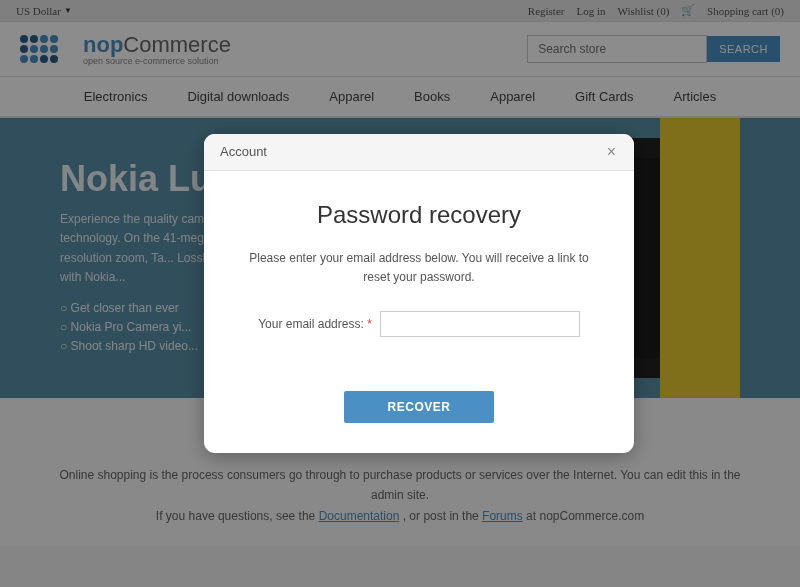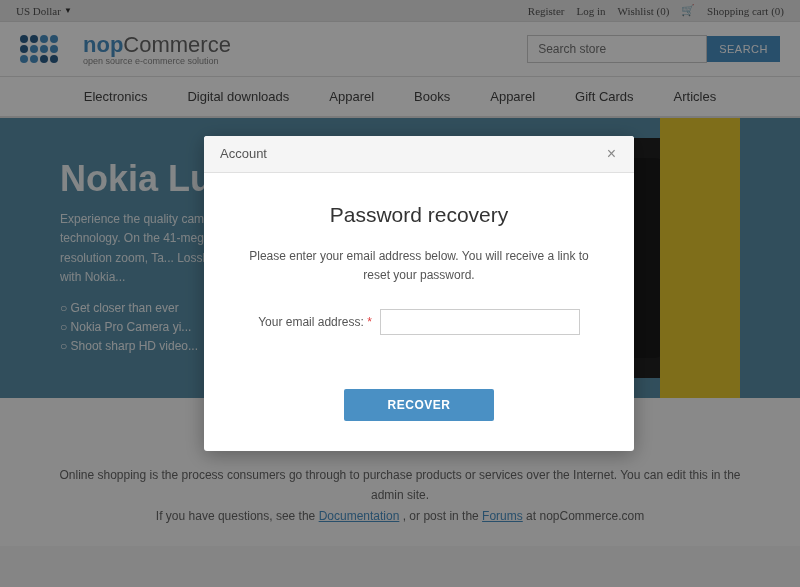--- a/index.html
+++ b/index.html
@@ -159,21 +159,21 @@
       display: flex;
       align-items: center;
       justify-content: center;
       z-index: 100;
     }
 
     
     .modal {
       background: #fff;
       width: 430px;
-      border-radius: 3px;
+      border-radius: 11px;
       box-shadow: 0 4px 20px rgba(0,0,0,0.3);
       overflow: hidden;
       margin-left: 38px;
     }
     .modal-header {
       background: #f5f5f5;
       border-bottom: 1px solid #e0e0e0;
       padding: 10px 16px;
       display: flex;
       justify-content: space-between;
@@ -183,21 +183,21 @@
     .modal-close {
       cursor: pointer;
       color: #888;
       font-size: 16px;
       line-height: 1;
       background: none;
       border: none;
       padding: 0 2px;
     }
     .modal-body { padding: 30px 40px; }
-    .modal-title { text-align: center; font-size: 21px; color: #333; font-weight: normal; margin-bottom: 20px; }
+    .modal-title { text-align: center; font-size: 24px; color: #333; font-weight: normal; margin-bottom: 20px; }
     .modal-desc { font-size: 12px; color: #555; text-align: center; line-height: 1.6; margin-bottom: 24px; }
     .form-row {
       display: flex;
       align-items: center;
       justify-content: center;
       gap: 0;
       margin-bottom: 24px;
     }
     .form-label { font-size: 12px; color: #555; text-align: right; white-space: nowrap; margin-right: 8px; }
     .required-star { color: #e04040; }

